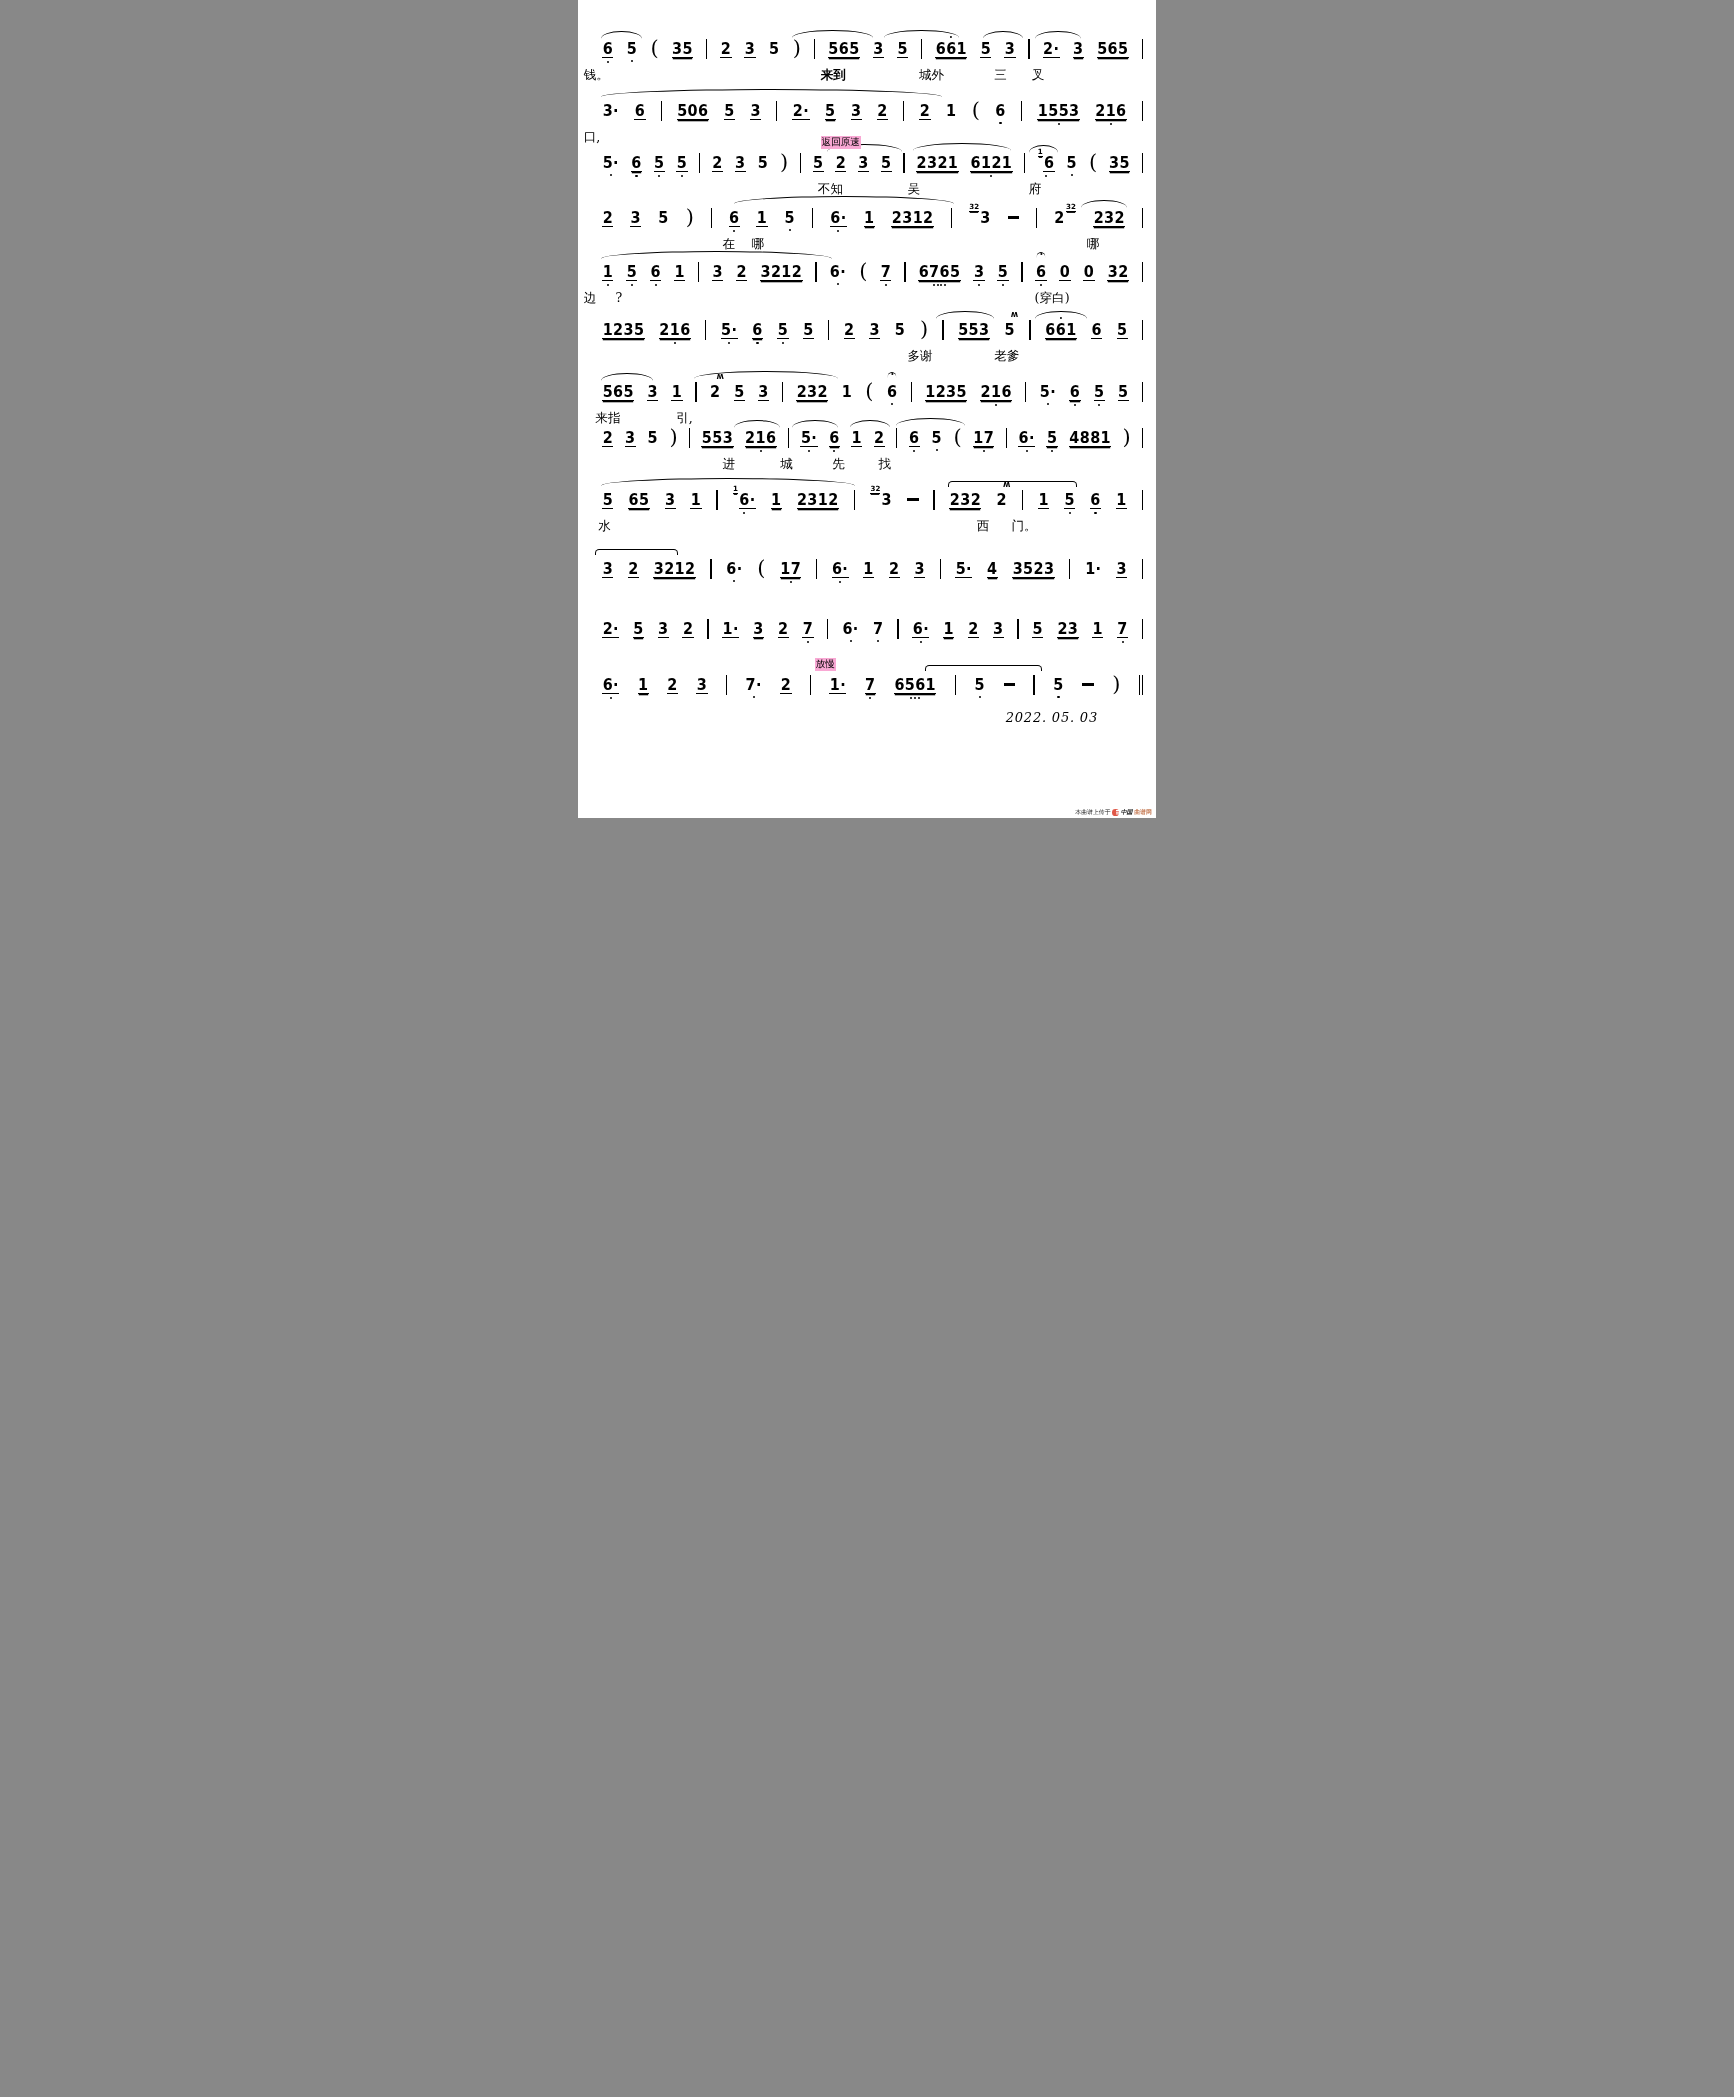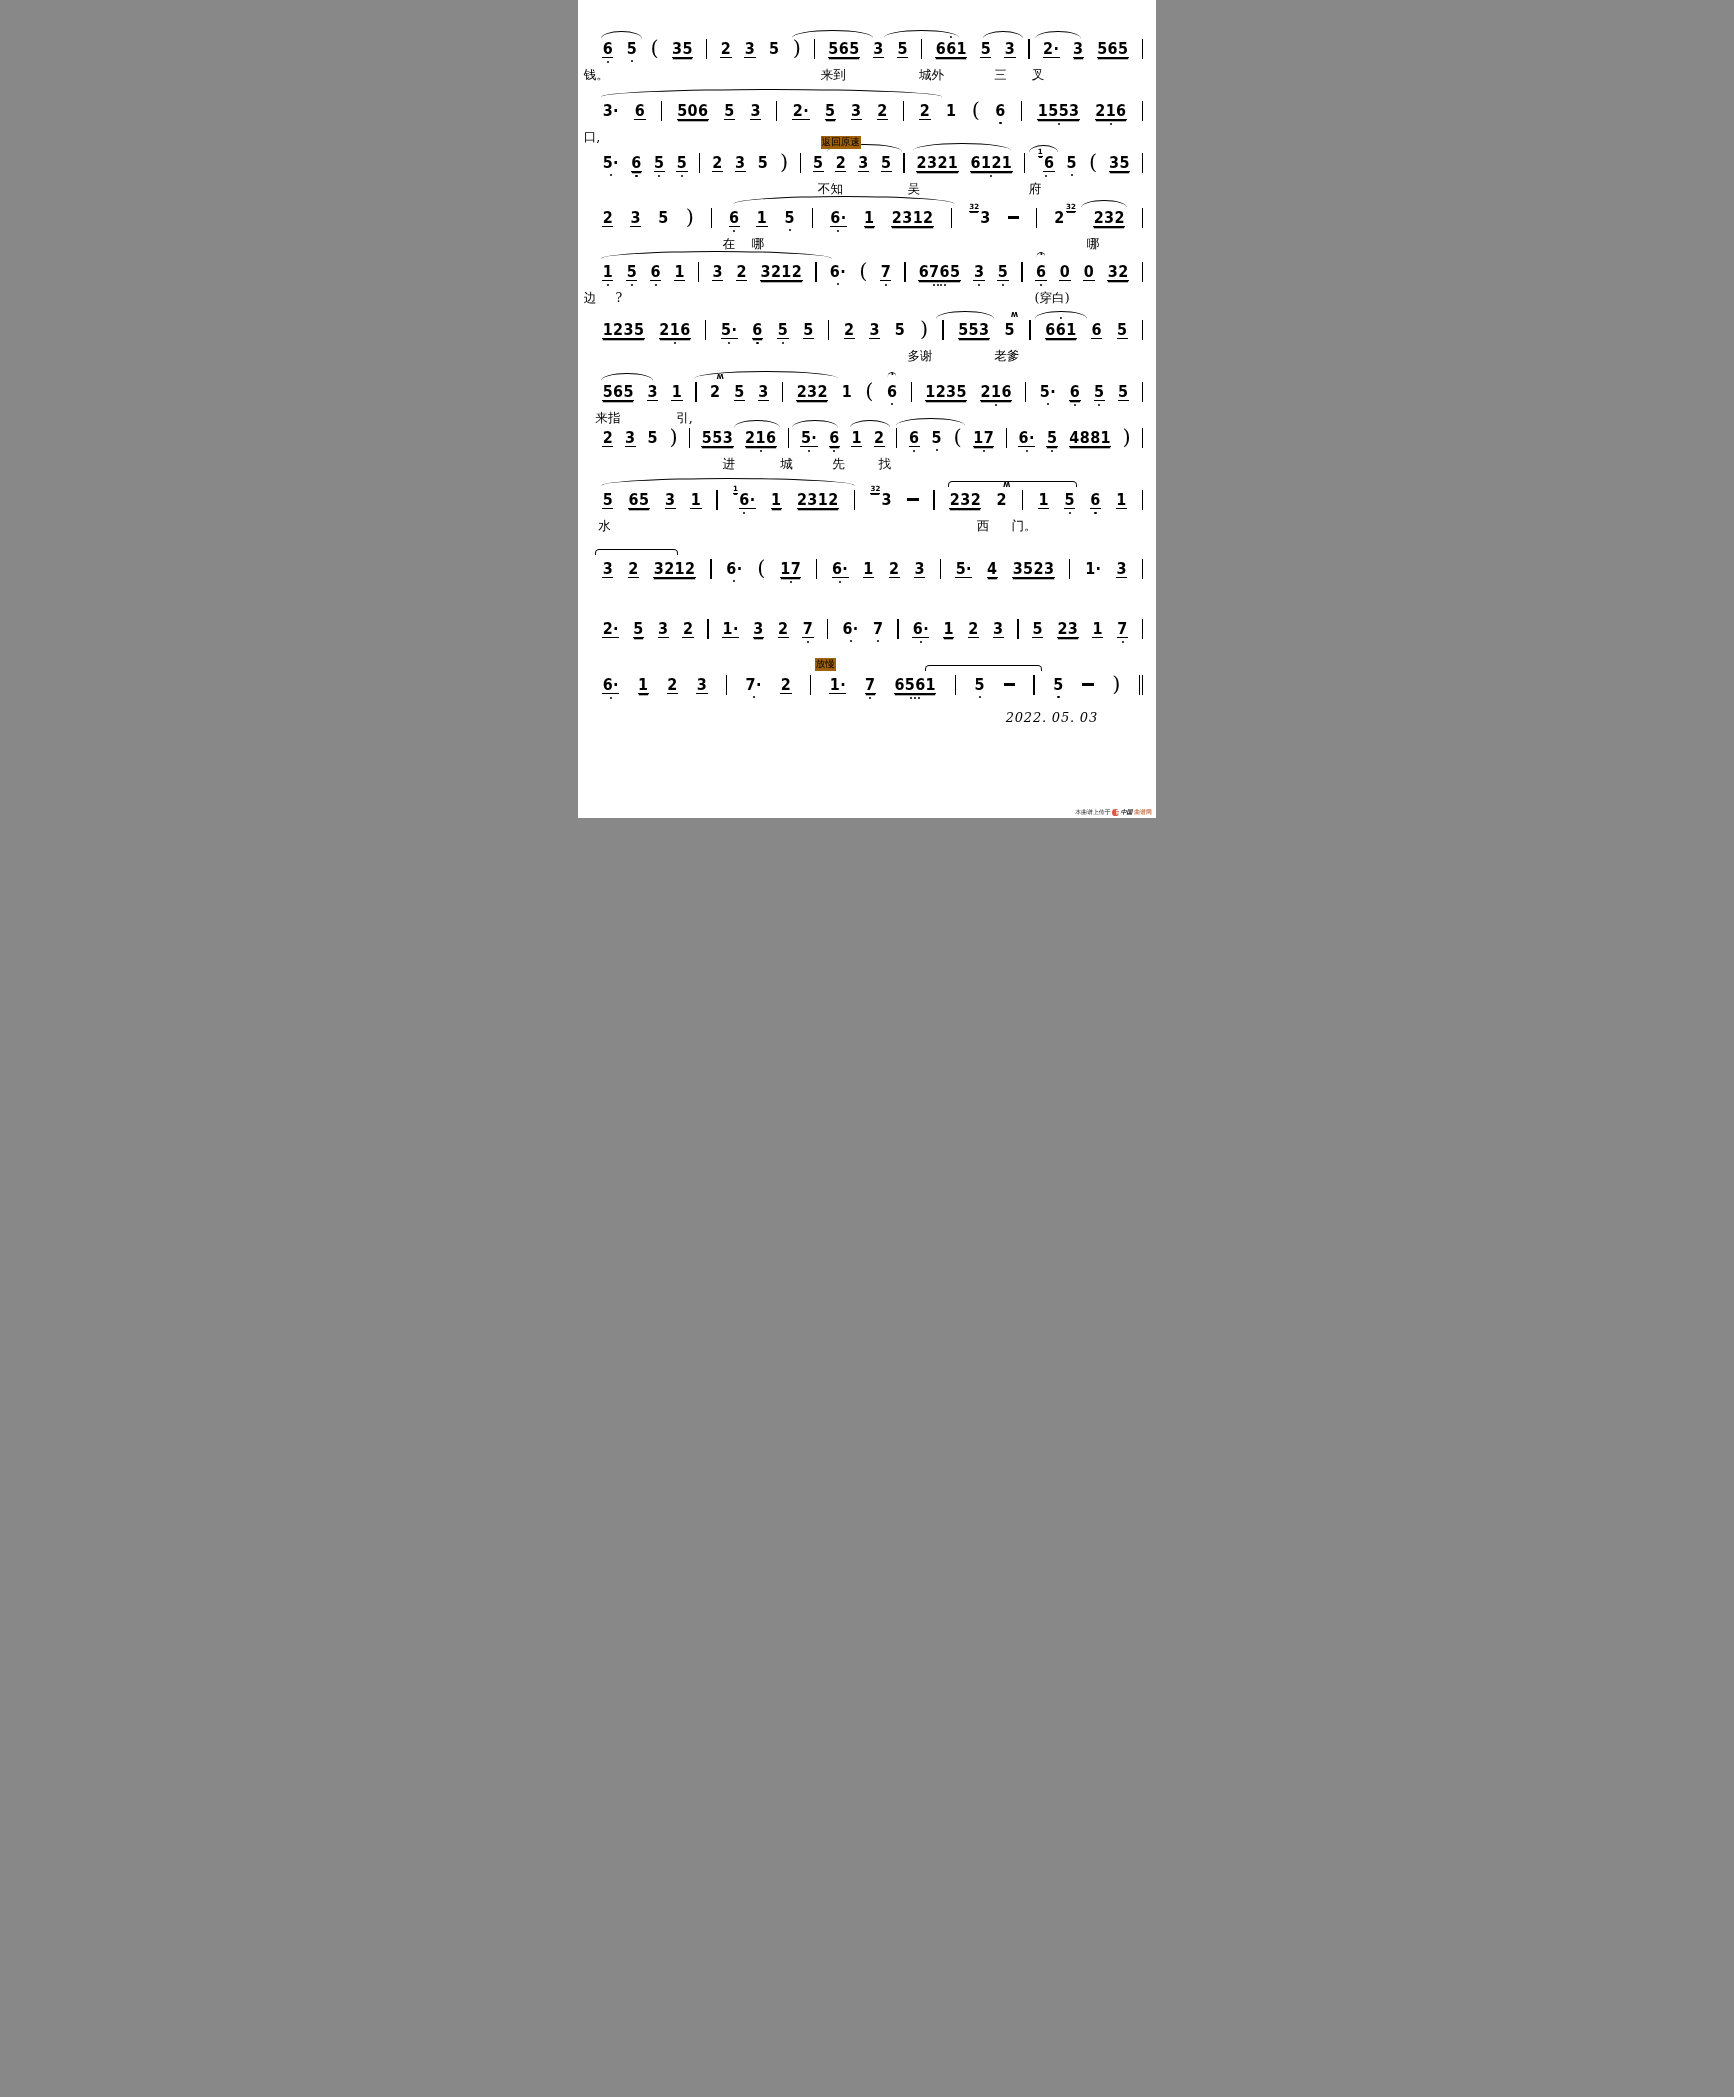--- a/index.html
+++ b/index.html
@@ -34,21 +34,21 @@
   .orn-fermata i{position:absolute;left:50%;top:0.4px;transform:translateX(-50%);
                  width:2.1px;height:2.1px;border-radius:50%;background:#000;}
   .arc{position:absolute;height:6.7px;border-top:1.3px solid #000;
        border-radius:50% 50% 0 0/100% 100% 0 0;}
   .arc.tie{border-radius:4.2px 4.2px 0 0;height:5px;border-left:1.3px solid #000;
            border-right:1.3px solid #000;border-top-width:1.3px;}
   .lyric-row{position:relative;height:18.5px;margin-top:3.4px;}
   .lyric{position:absolute;top:0;font-size:12.6px;color:#000;white-space:nowrap;
          font-family:"DejaVu Serif",serif;}
   .annotation{position:absolute;font-size:9.6px;font-family:"DejaVu Serif",serif;
-              white-space:nowrap;z-index:3;background:#a16207;padding:0 0.8px;}
+              white-space:nowrap;z-index:3;background:#f9a8d4;padding:0 0.8px;}
   .date-line{position:absolute;top:710px;left:74%;font-size:13px;font-style:italic;
              font-family:"DejaVu Serif",serif;letter-spacing:0.8px;}
   .watermark{position:absolute;top:808px;right:4.2px;display:flex;align-items:center;
              gap:1.7px;font-size:5.9px;}
   .wm-prefix{color:#222;}
   .wm-logo{width:6.7px;height:6.7px;border-radius:50%;position:relative;display:inline-block;}
   .wm-logo i{position:absolute;right:0.4px;top:1.3px;width:2.9px;height:0.8px;background:#fff;
              box-shadow:0 1.7px 0 #fff,0 3.4px 0 #fff;}
   .wm-cn{font-weight:700;font-style:italic;color:#111;}
   .wm-suffix{font-weight:700;}
@@ -154,21 +154,21 @@
           </div>
           <div class="tok">
             <span class="main u2">
               <span class="txt">565</span>
             </span>
           </div>
           <div class="bar"></div>
         </div>
         <div class="lyric-row">
           <span class="lyric" style="left: 1%;">钱。</span>
-          <span class="lyric" style="left: 42%;">来到</span>
+          <span class="lyric" style="left: 42%; font-weight: bold;">来到</span>
           <span class="lyric" style="left: 59%;">城外</span>
           <span class="lyric" style="left: 72%;">三</span>
           <span class="lyric" style="left: 78.5%;">叉</span>
         </div>
       </div>
       <div class="system" style="top: 102px;">
         <div class="note-row">
           <div class="arc" style="left: 4%; width: 59%; top: -12.6px;"></div>
           <div class="tok">
             <span class="main">

